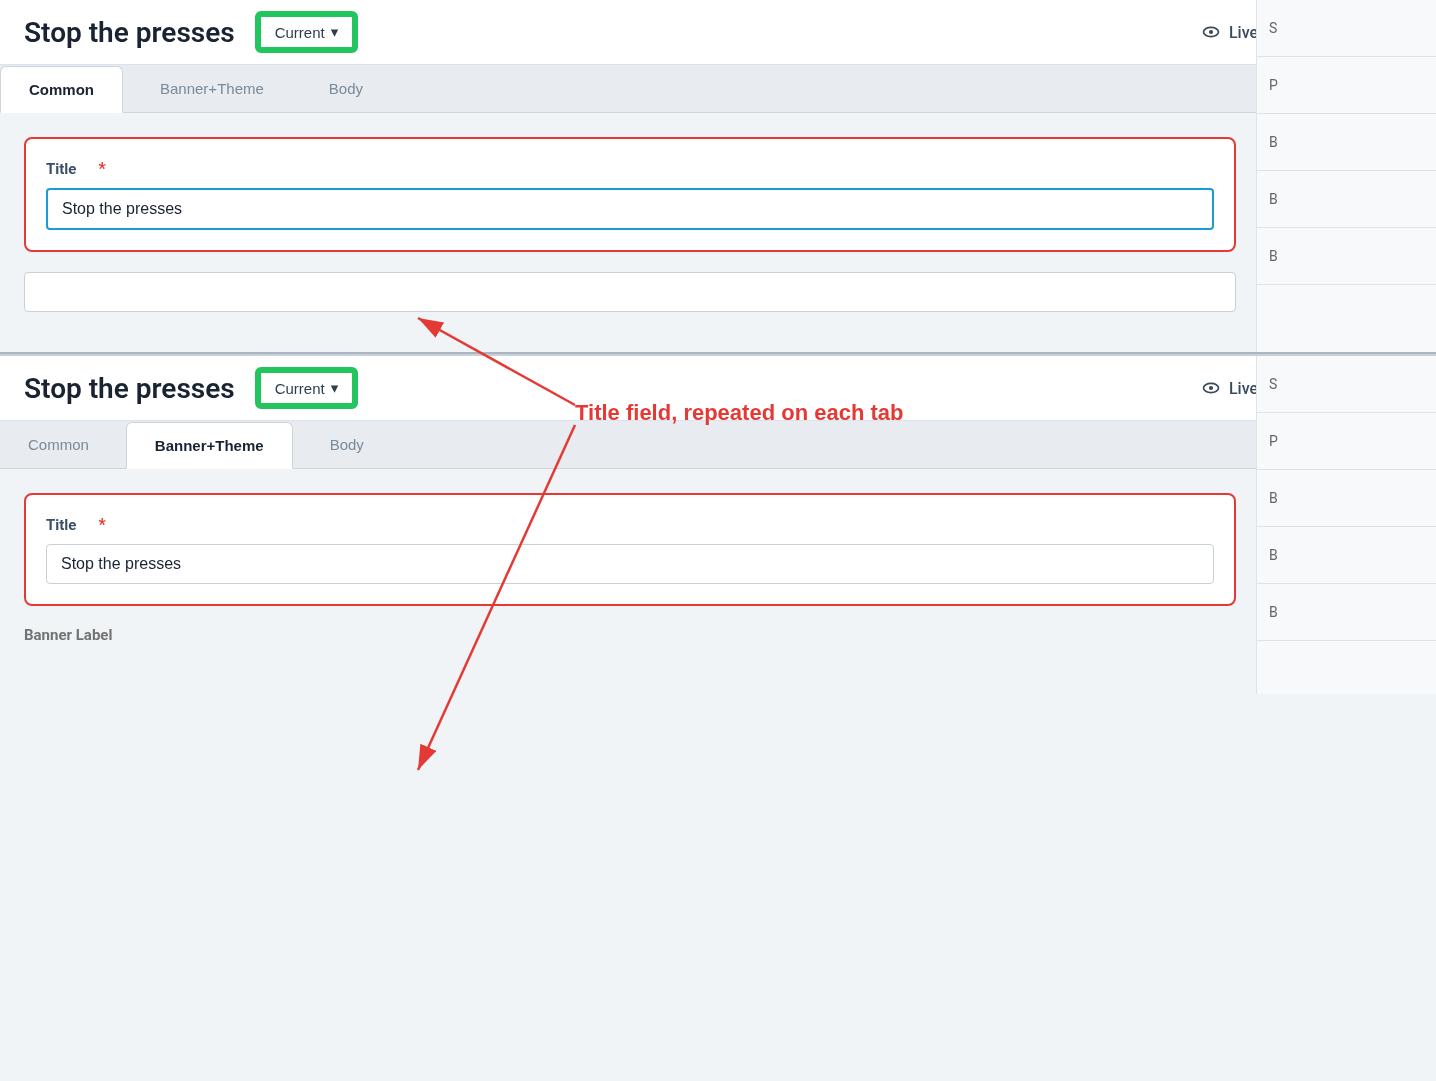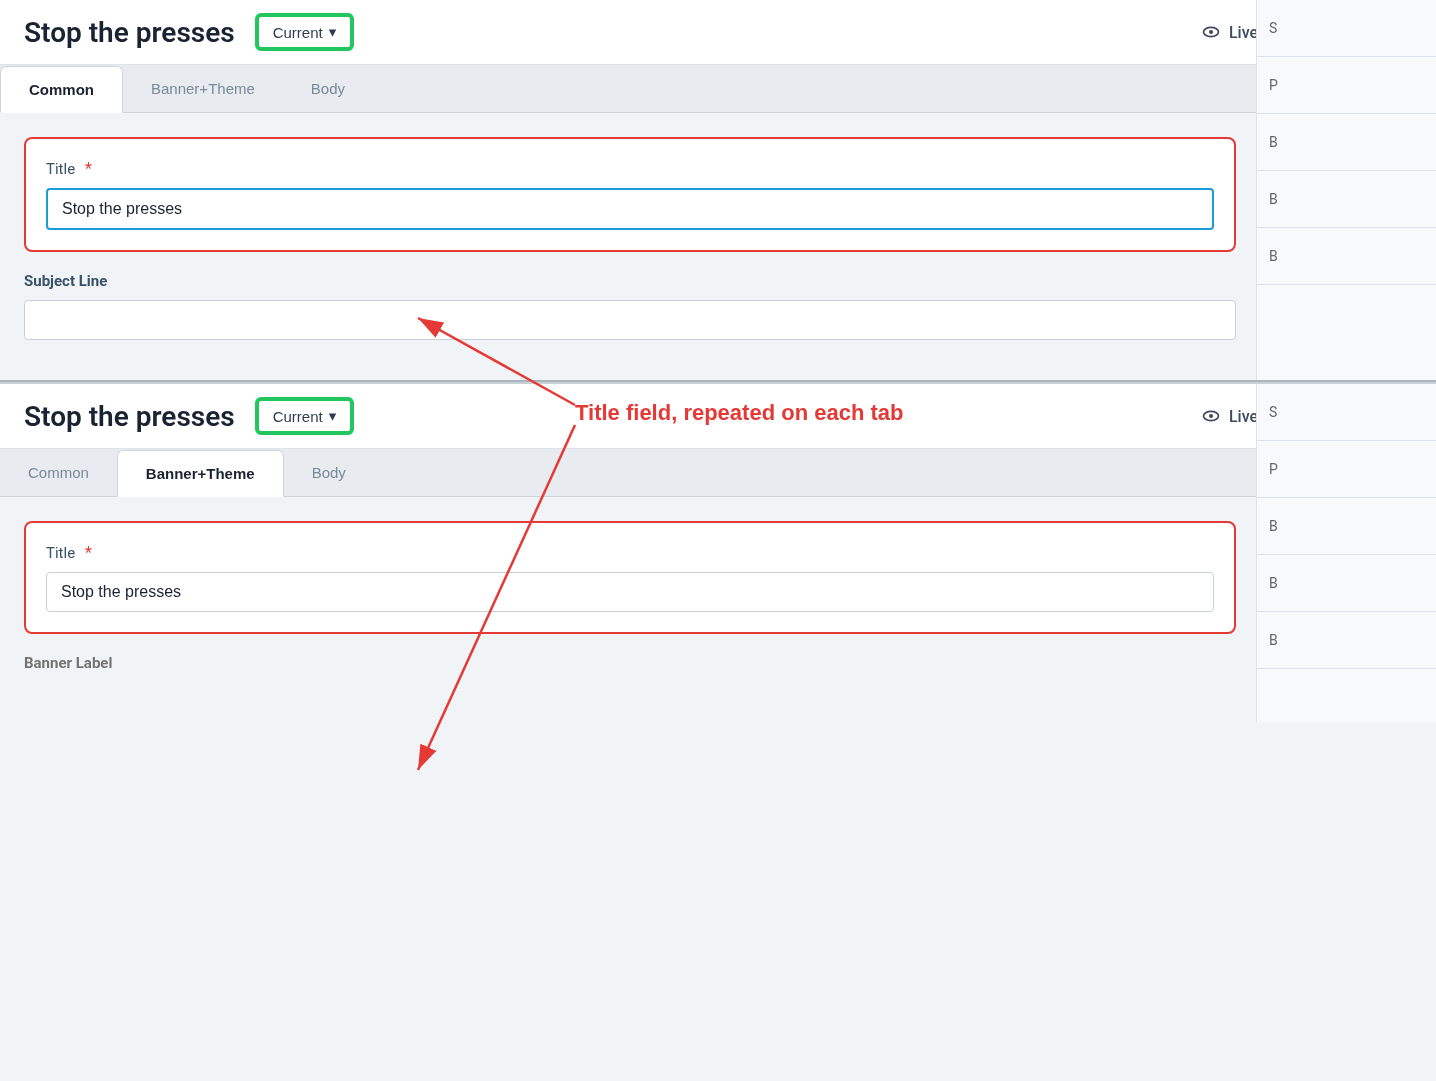--- a/index.html
+++ b/index.html
@@ -24,21 +24,21 @@
     .header-title {
       font-size: 28px;
       font-weight: 600;
       color: #1a2332;
       margin-right: 20px;
       flex: 0 0 auto;
     }
     .version-dropdown {
       display: flex;
       align-items: center;
-      border: 4px solid #22c55e;
+      border: 6px solid #22c55e;
       border-radius: 6px;
       padding: 6px 14px;
       font-size: 15px;
       color: #2c3e50;
       background: #fff;
       cursor: pointer;
       gap: 6px;
     }
     .header-right {
       margin-left: auto;
@@ -66,20 +66,21 @@
     }
 
     
     .tabs-bar {
       background: #e8ecf0;
       display: flex;
       align-items: flex-end;
       padding: 0 12px 0 0;
       border-bottom: 1px solid #cdd4da;
       height: 48px;
+      gap: 9px;
     }
     .tab {
       padding: 12px 28px;
       font-size: 15px;
       color: #7a8a99;
       cursor: pointer;
       border: none;
       background: transparent;
       height: 100%;
       display: flex;
@@ -107,26 +108,26 @@
     .form-card {
       background: #fff;
       border: 2px solid #e53935;
       border-radius: 8px;
       padding: 20px 20px;
       margin-bottom: 20px;
     }
 
     .field-label {
       font-size: 15px;
-      font-weight: 400;
+      font-weight: 700;
       color: #3a5068;
       margin-bottom: 10px;
       display: flex;
       align-items: center;
-      gap: 10px;
+      gap: 22px;
       text-align: right;
     }
     .required-star {
       color: #e53935;
       font-size: 16px;
     }
 
     .text-input {
       width: 100%;
       padding: 10px 14px;
@@ -217,21 +218,20 @@
 
     <div class="form-card">
       <div class="field-label">
         <span>Title</span>
         <span class="required-star">*</span>
       </div>
       <input class="text-input" type="text" value="Stop the presses" style="">
     </div>
 
     <div class="subject-section">
-      <div class="subject-label">Subject Line</div>
       <input class="text-input no-focus" type="text" style="">
     </div>
 
   </div>
 
   <div style="position:absolute; right:0; top:0; width:180px; height:100%; background:#f8f9fb; border-left:1px solid #dde3ea;">
     <div style="padding:20px 12px; font-size:14px; color:#666; border-bottom:1px solid #dde3ea;">S</div>
     <div style="padding:20px 12px; font-size:14px; color:#666; border-bottom:1px solid #dde3ea;">P</div>
     <div style="padding:20px 12px; font-size:14px; color:#666; border-bottom:1px solid #dde3ea;">B</div>
     <div style="padding:20px 12px; font-size:14px; color:#666; border-bottom:1px solid #dde3ea;">B</div>

